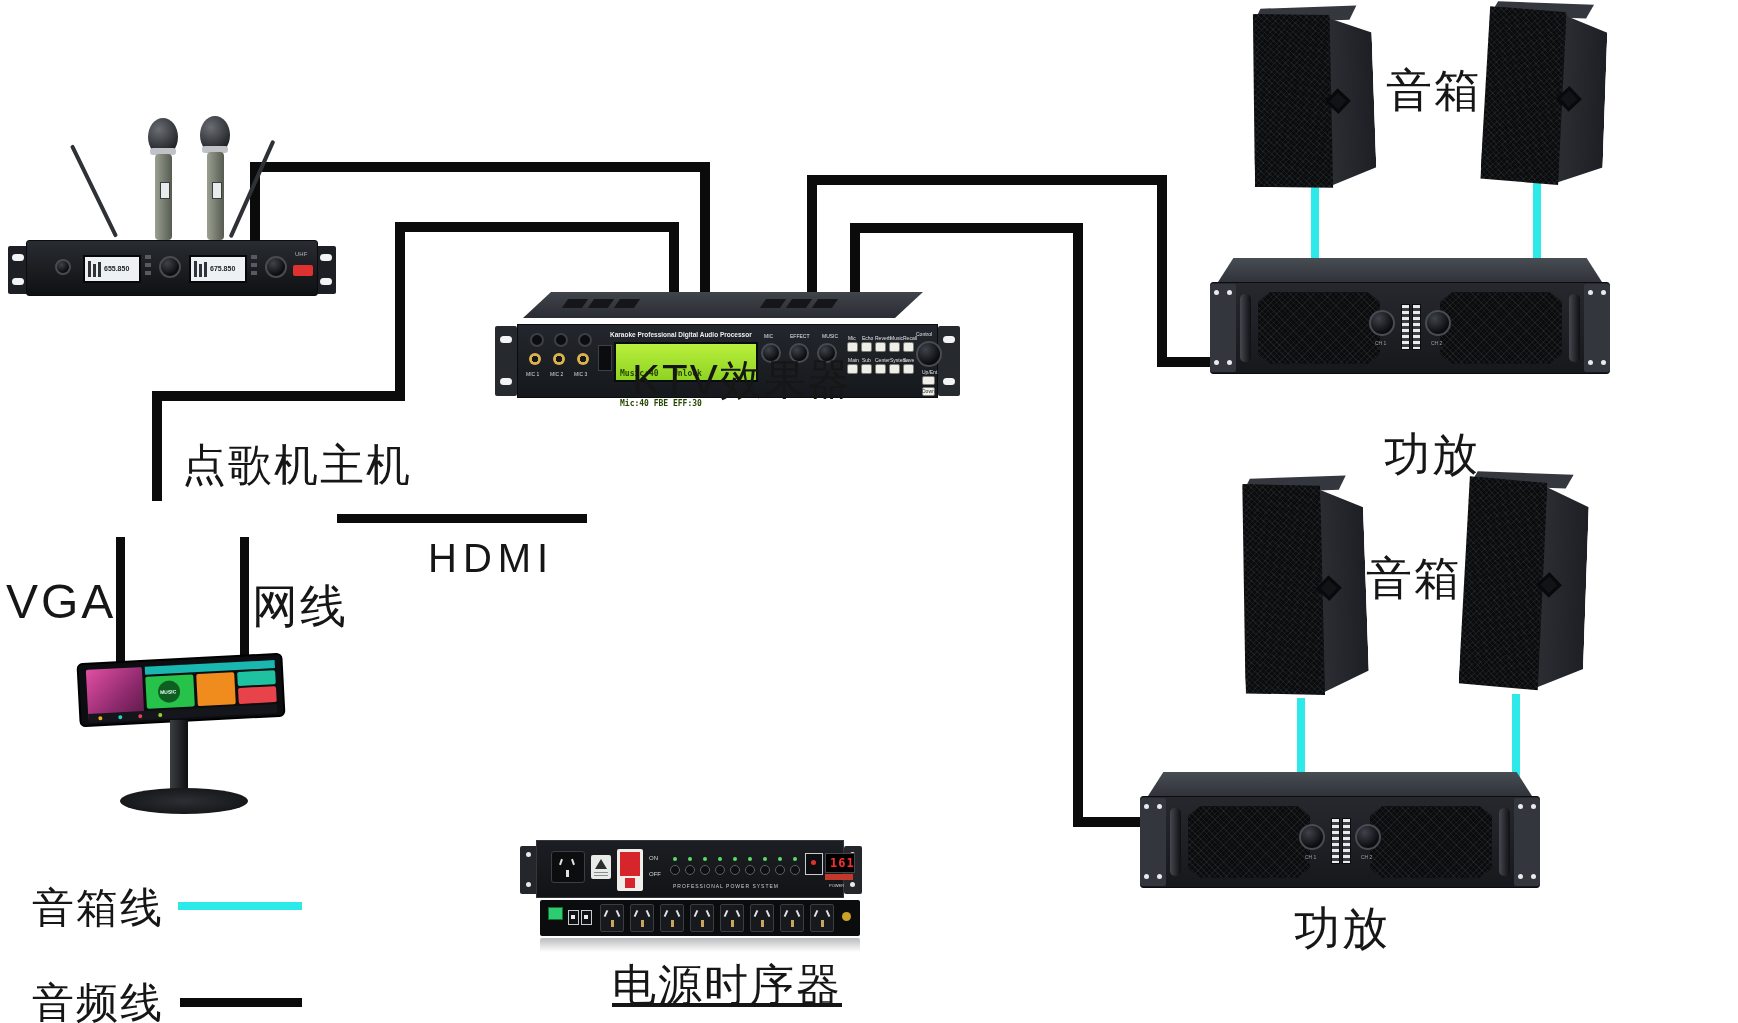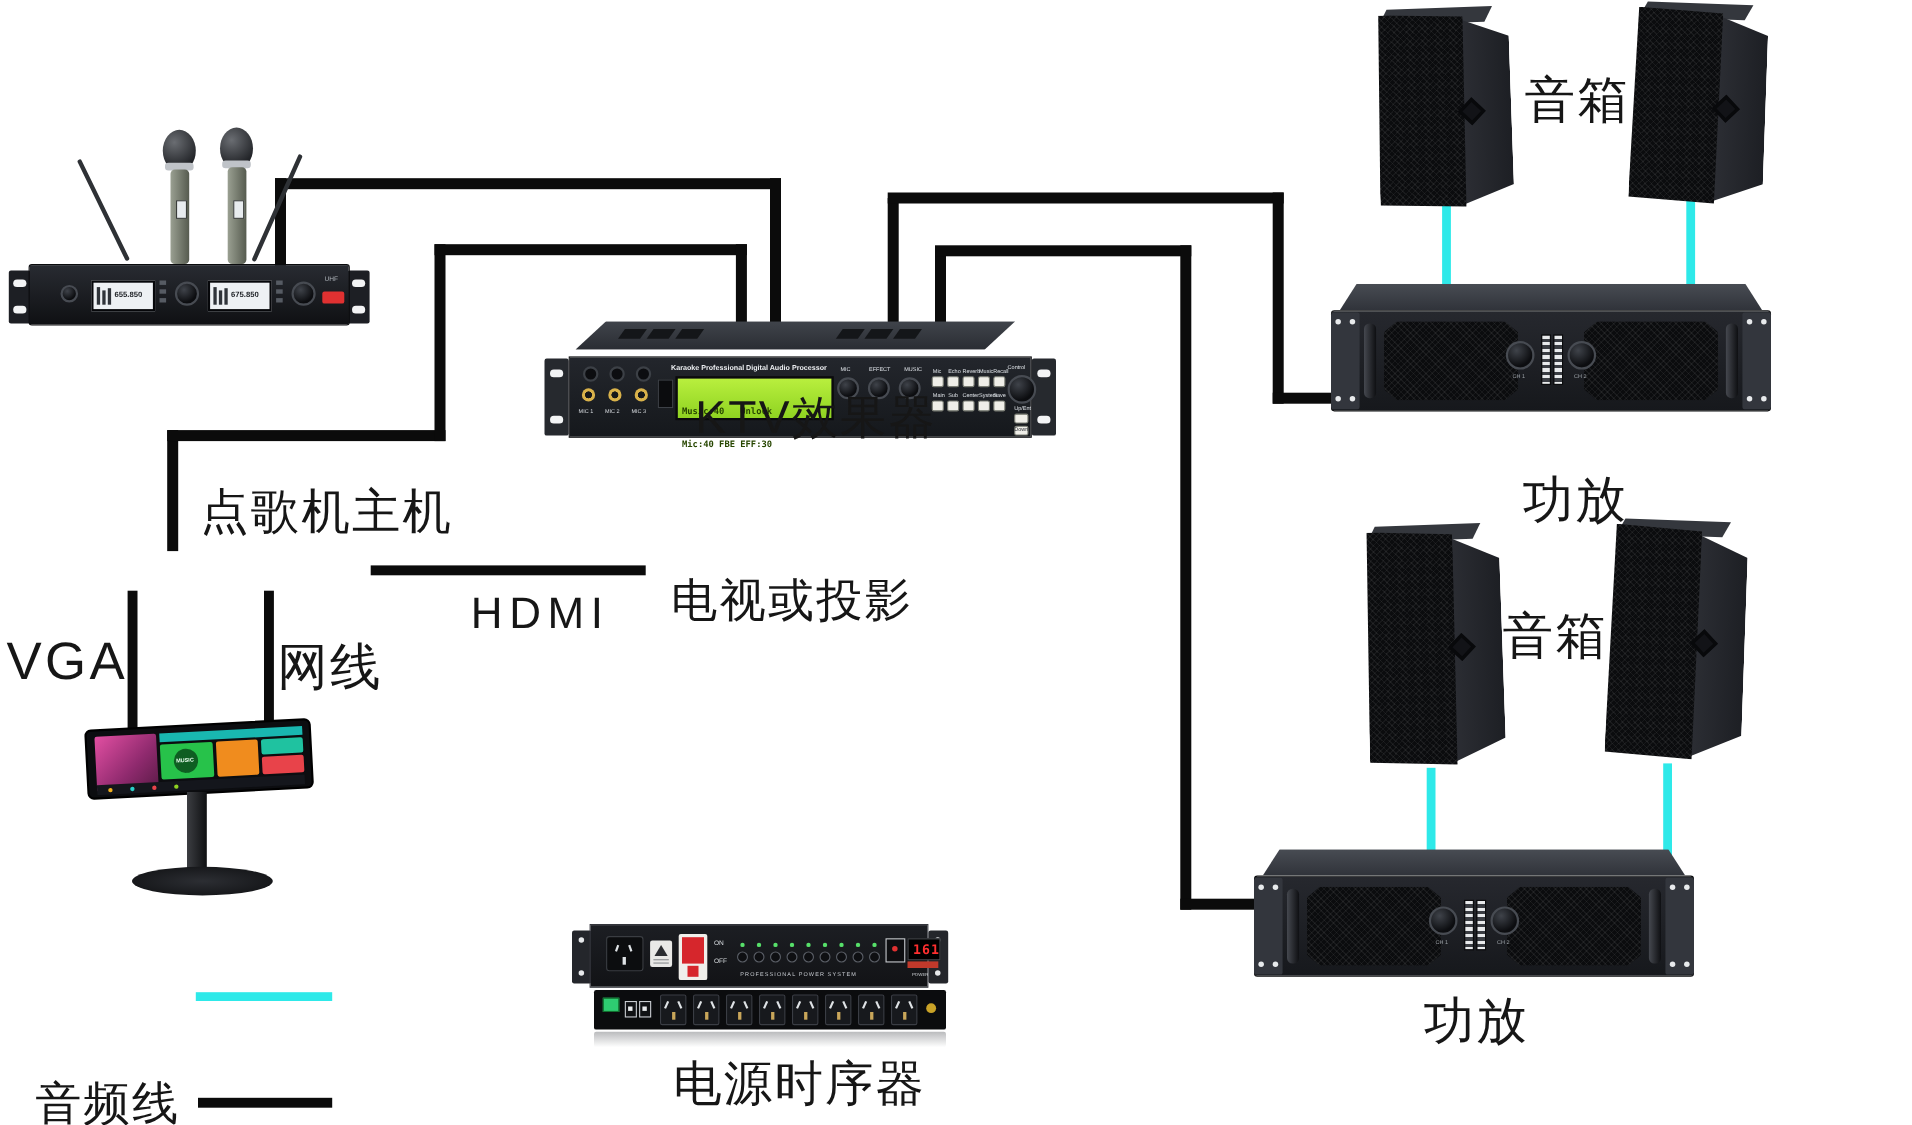--- a/index.html
+++ b/index.html
@@ -295,21 +295,20 @@
     <div class="knob" style="left:215px;top:52px;width:26px;height:26px;"></div>
     <div class="amp-meter" style="left:191px;"></div>
     <div class="amp-meter" style="left:202px;"></div>
     <div class="amp-ch" style="left:165px;top:82px;">CH 1</div>
     <div class="amp-ch" style="left:221px;top:82px;">CH 2</div>
   </div>
   <div class="zh" style="left:1294px;top:898px;font-size:46px;">功放</div>
 
   <div class="zh" style="left:182px;top:436px;font-size:44px;">点歌机主机</div>
 
-  <div class="zh" style="left:610px;top:518px;font-size:42px;">电视或投影</div>
   <div class="zh" style="left:428px;top:536px;font-size:40px;font-weight:400;letter-spacing:6px;">HDMI</div>
   <div class="zh" style="left:6px;top:574px;font-size:48px;font-weight:400;letter-spacing:3px;">VGA</div>
   <div class="zh" style="left:252px;top:576px;font-size:46px;">网线</div>
 
   <div class="a" style="left:70px;top:652px;width:220px;height:170px;">
     <div class="a" style="left:8px;top:6px;width:206px;height:64px;background:#0c0d10;border:2px solid #000;border-radius:6px;transform:rotate(-3deg);box-sizing:border-box;">
       <div class="a" style="left:7px;top:5px;width:56px;height:50px;background:linear-gradient(135deg,#e24fa2,#8f2a6e 60%,#5b1b47);border-radius:2px;"></div>
       <div class="a" style="left:66px;top:5px;width:130px;height:8px;background:#19b7b0;"></div>
       <div class="a" style="left:66px;top:15px;width:48px;height:32px;background:#27c24a;border-radius:2px;">
         <div class="a" style="left:12px;top:5px;width:22px;height:22px;border-radius:50%;background:#0e5e22;"></div>
@@ -412,19 +411,20 @@
       <div class="outlet" style="left:240px;top:4px;">
           <i></i>
         </div>
       <div class="outlet" style="left:270px;top:4px;">
           <i></i>
         </div>
       <div class="a" style="left:302px;top:12px;width:9px;height:9px;border-radius:50%;background:#c9a227;"></div>
     </div>
     <div class="a" style="left:22px;top:100px;width:320px;height:14px;border-radius:2px;opacity:.35;background:linear-gradient(#3a3d43,rgba(255,255,255,0));"></div>
   </div>
-  <div class="zh" style="left:612px;top:956px;font-size:44px;">电源时序器</div>
-
+  <div class="zh" style="left:612px;top:956px;font-size:44px;text-decoration:underline;">电源时序器</div>
+
+  <div class="zh" style="left:32px;top:880px;font-size:42px;">音箱线</div>
   <div class="cyan" style="left:178px;top:902px;width:124px;height:8px;"></div>
   <div class="zh" style="left:32px;top:975px;font-size:42px;">音频线</div>
   <div class="wire" style="left:180px;top:998px;width:122px;height:9px;"></div>
 
 </div>
 
 </body></html>

